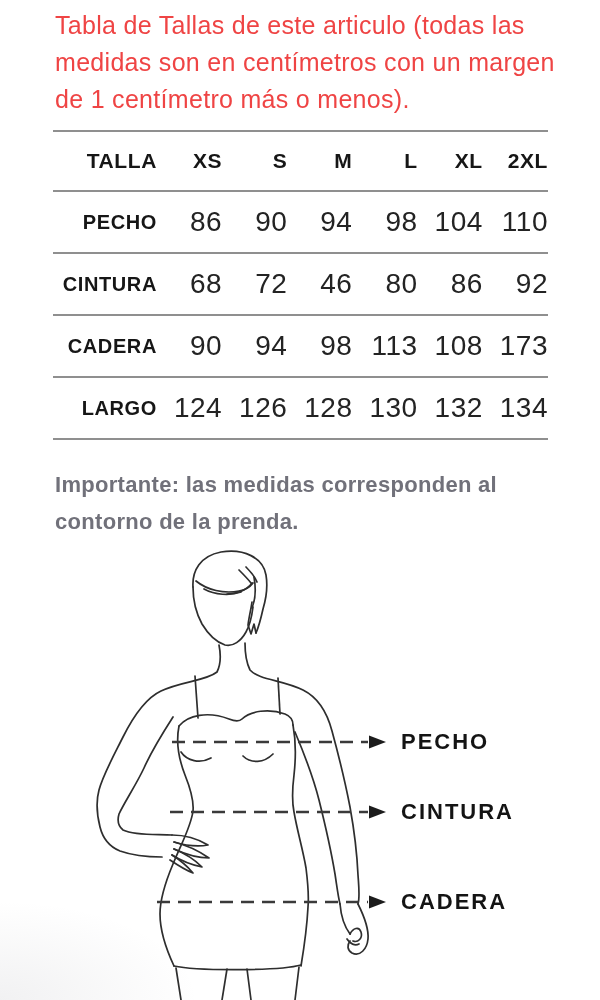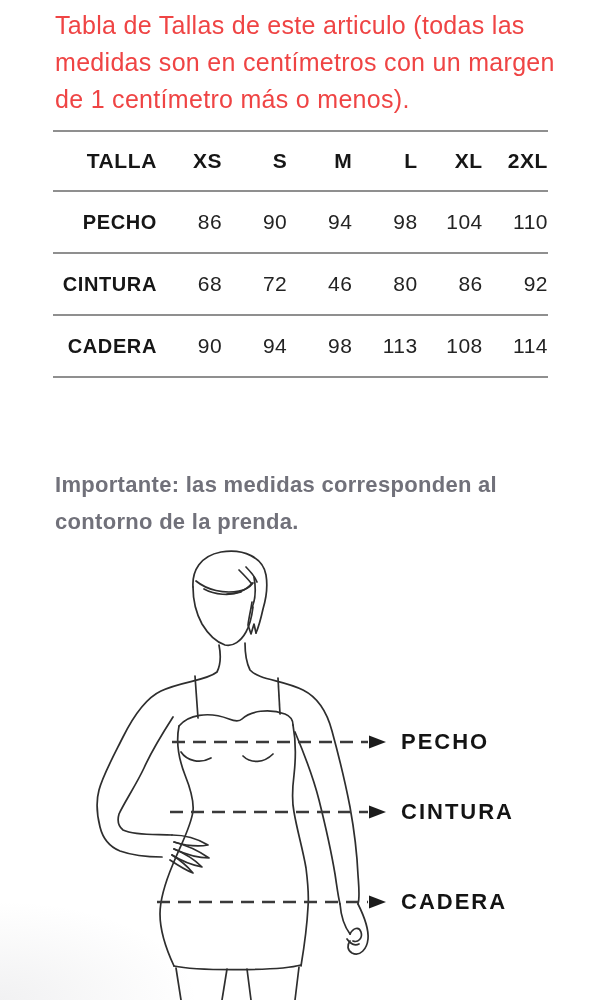--- a/index.html
+++ b/index.html
@@ -30,21 +30,21 @@
   table.size-table th, table.size-table td {
     text-align:right; vertical-align:middle; padding:0;
   }
   table.size-table th {
     font-size:21px; font-weight:bold; color:#161616; letter-spacing:0.6px;
   }
   td.row-label {
     font-size:20px; font-weight:bold; color:#161616; letter-spacing:0.6px;
   }
   td.size-val {
-    font-size:21px; font-weight:normal; color:#232323; letter-spacing:0.5px;
+    font-size:28px; font-weight:normal; color:#232323; letter-spacing:0.5px;
   }
   col.c-label { width:21%; }
   col.c-val { width:13.1666%; }
 
   
   .note {
     position:absolute; top:466px; left:55px; width:512px;
     font-size:22px; line-height:37px; font-weight:bold;
     color:#71717a; letter-spacing:0.3px;
   }
@@ -114,21 +114,30 @@
       <td class="size-val">86</td>
       <td class="size-val">92</td>
     </tr>
     <tr>
       <td class="row-label">CADERA</td>
       <td class="size-val">90</td>
       <td class="size-val">94</td>
       <td class="size-val">98</td>
       <td class="size-val">113</td>
       <td class="size-val">108</td>
-      <td class="size-val">114</td>
+      <td class="size-val">173</td>
+    </tr>
+    <tr>
+      <td class="row-label">LARGO</td>
+      <td class="size-val">124</td>
+      <td class="size-val">126</td>
+      <td class="size-val">128</td>
+      <td class="size-val">130</td>
+      <td class="size-val">132</td>
+      <td class="size-val">134</td>
     </tr>
   </tbody>
 </table>
 
 <div class="note">Importante: las medidas corresponden al contorno de la prenda.</div>
 
 <div class="diagram">
   <svg width="600" height="455" viewBox="0 0 600 455">
 
     <g fill="none" stroke="#2e2e2e" stroke-width="1.7" stroke-linecap="round" stroke-linejoin="round">

